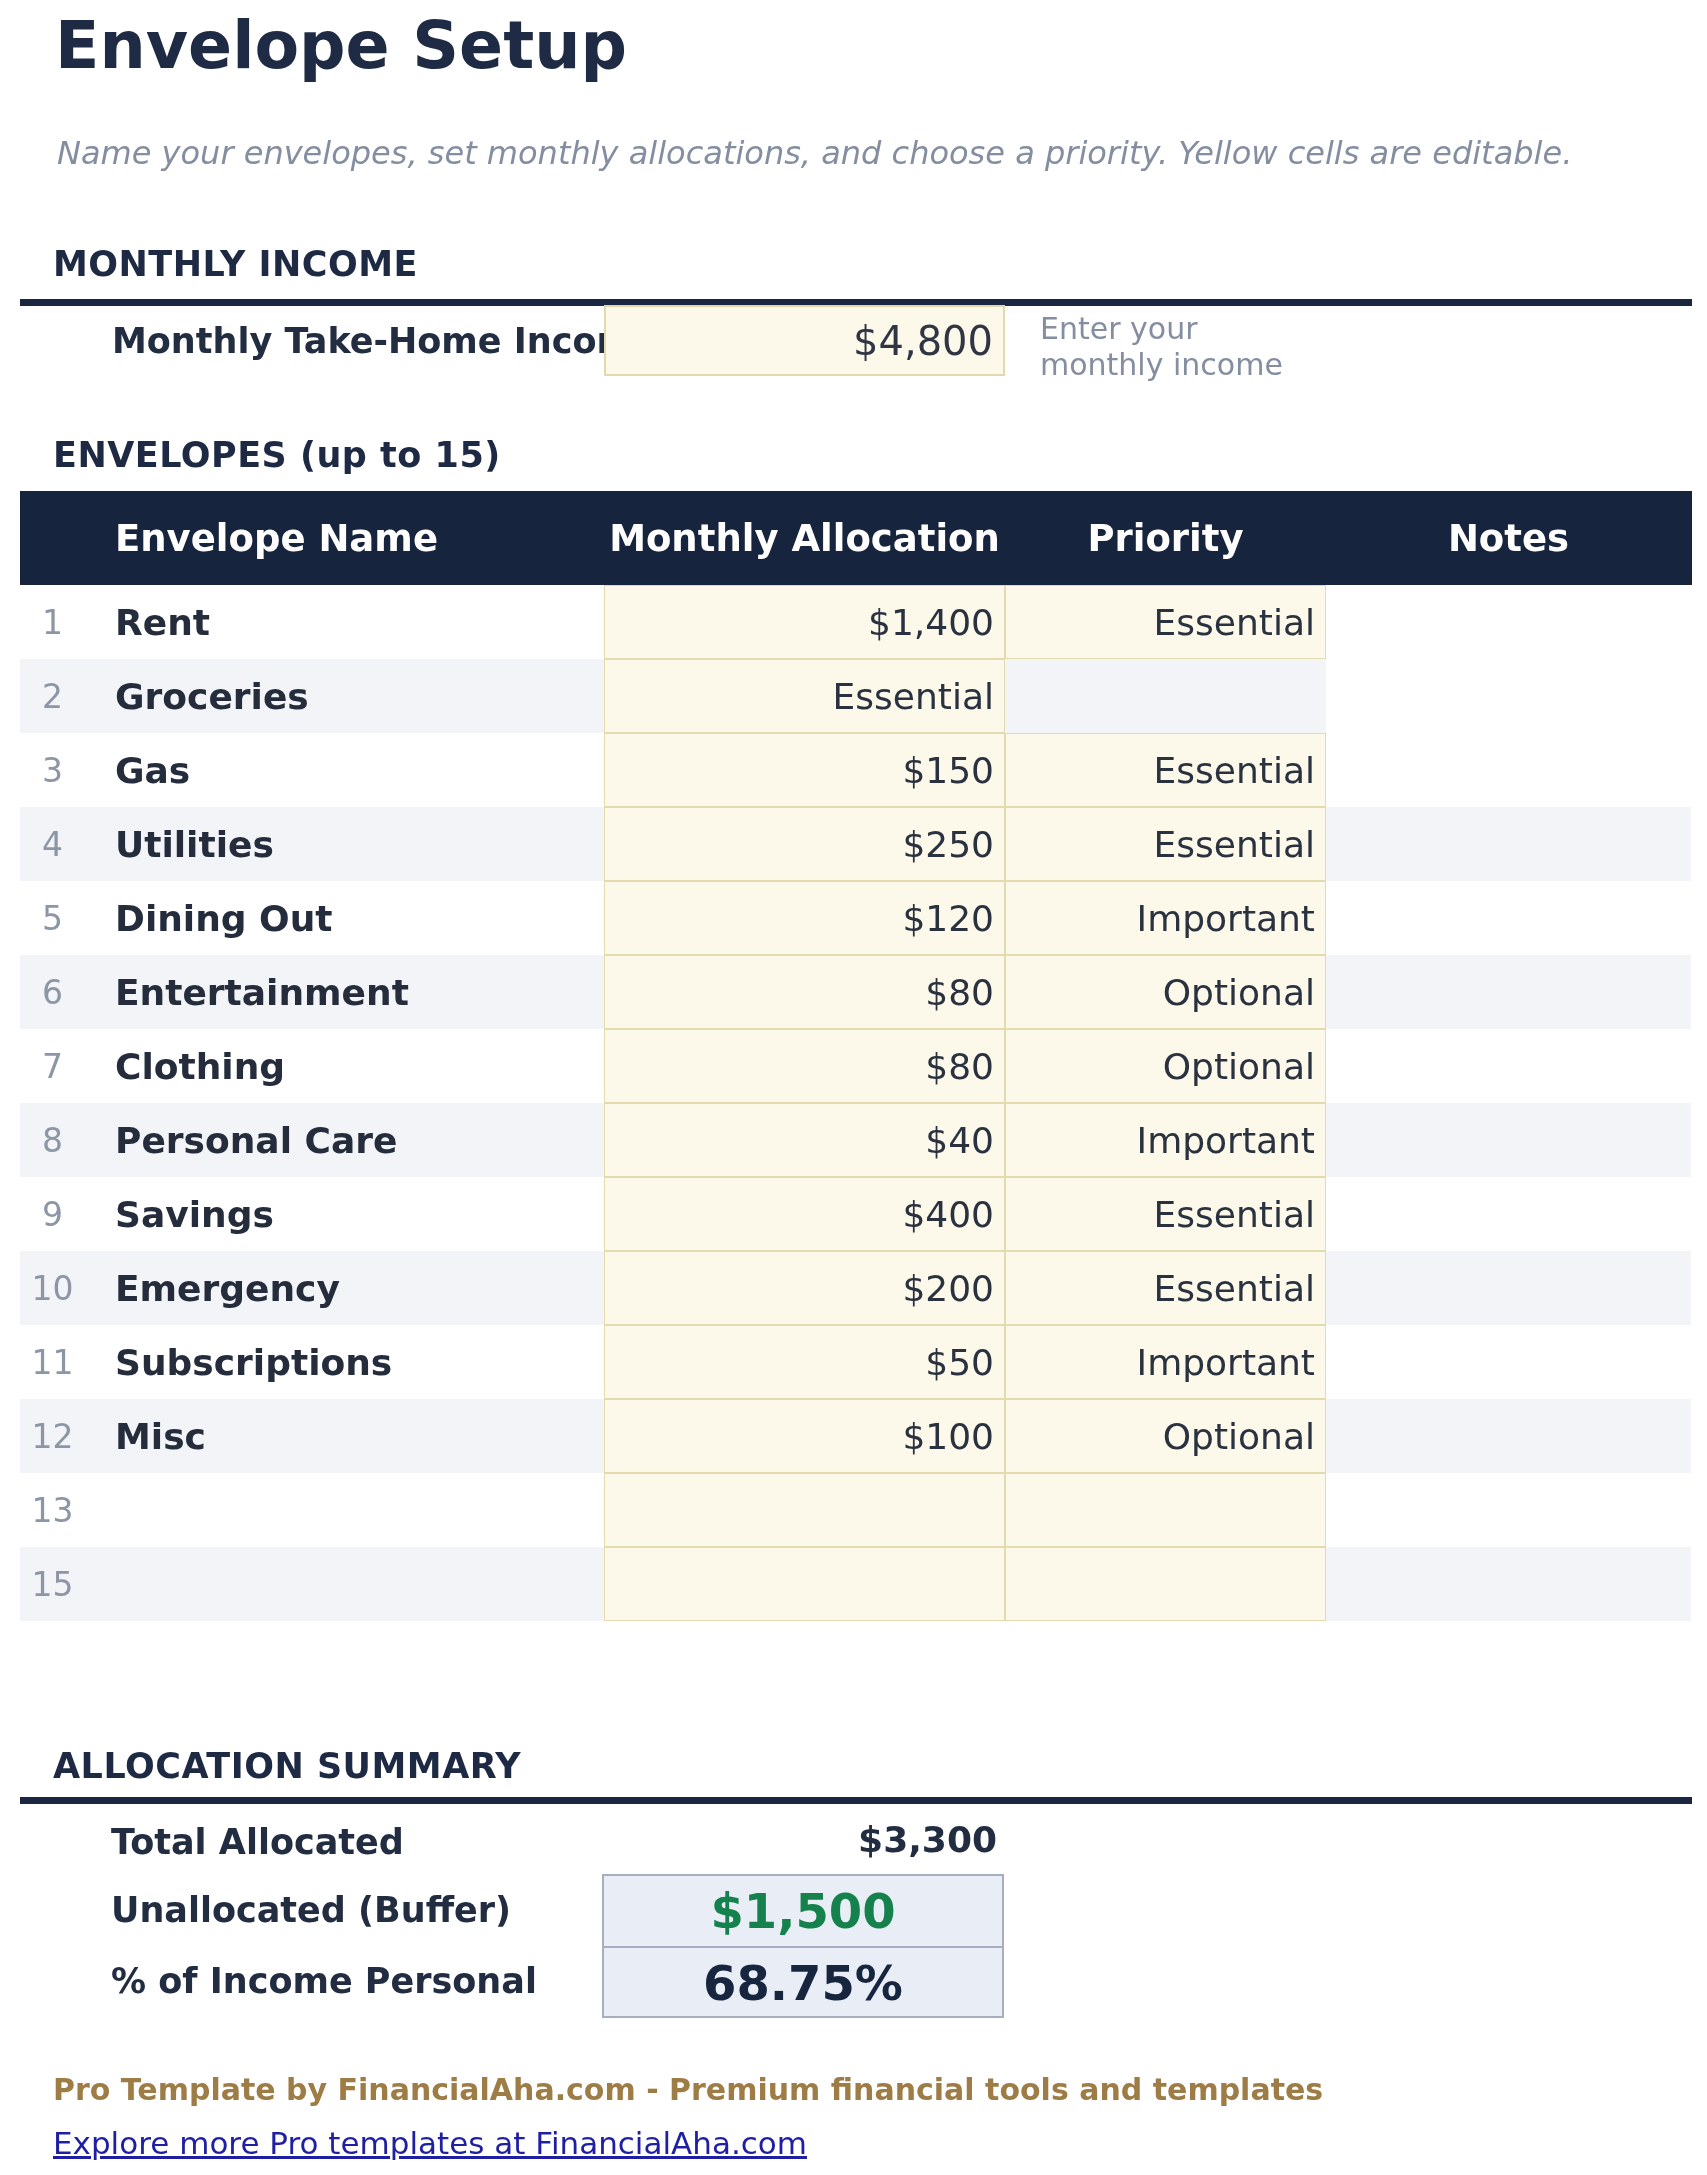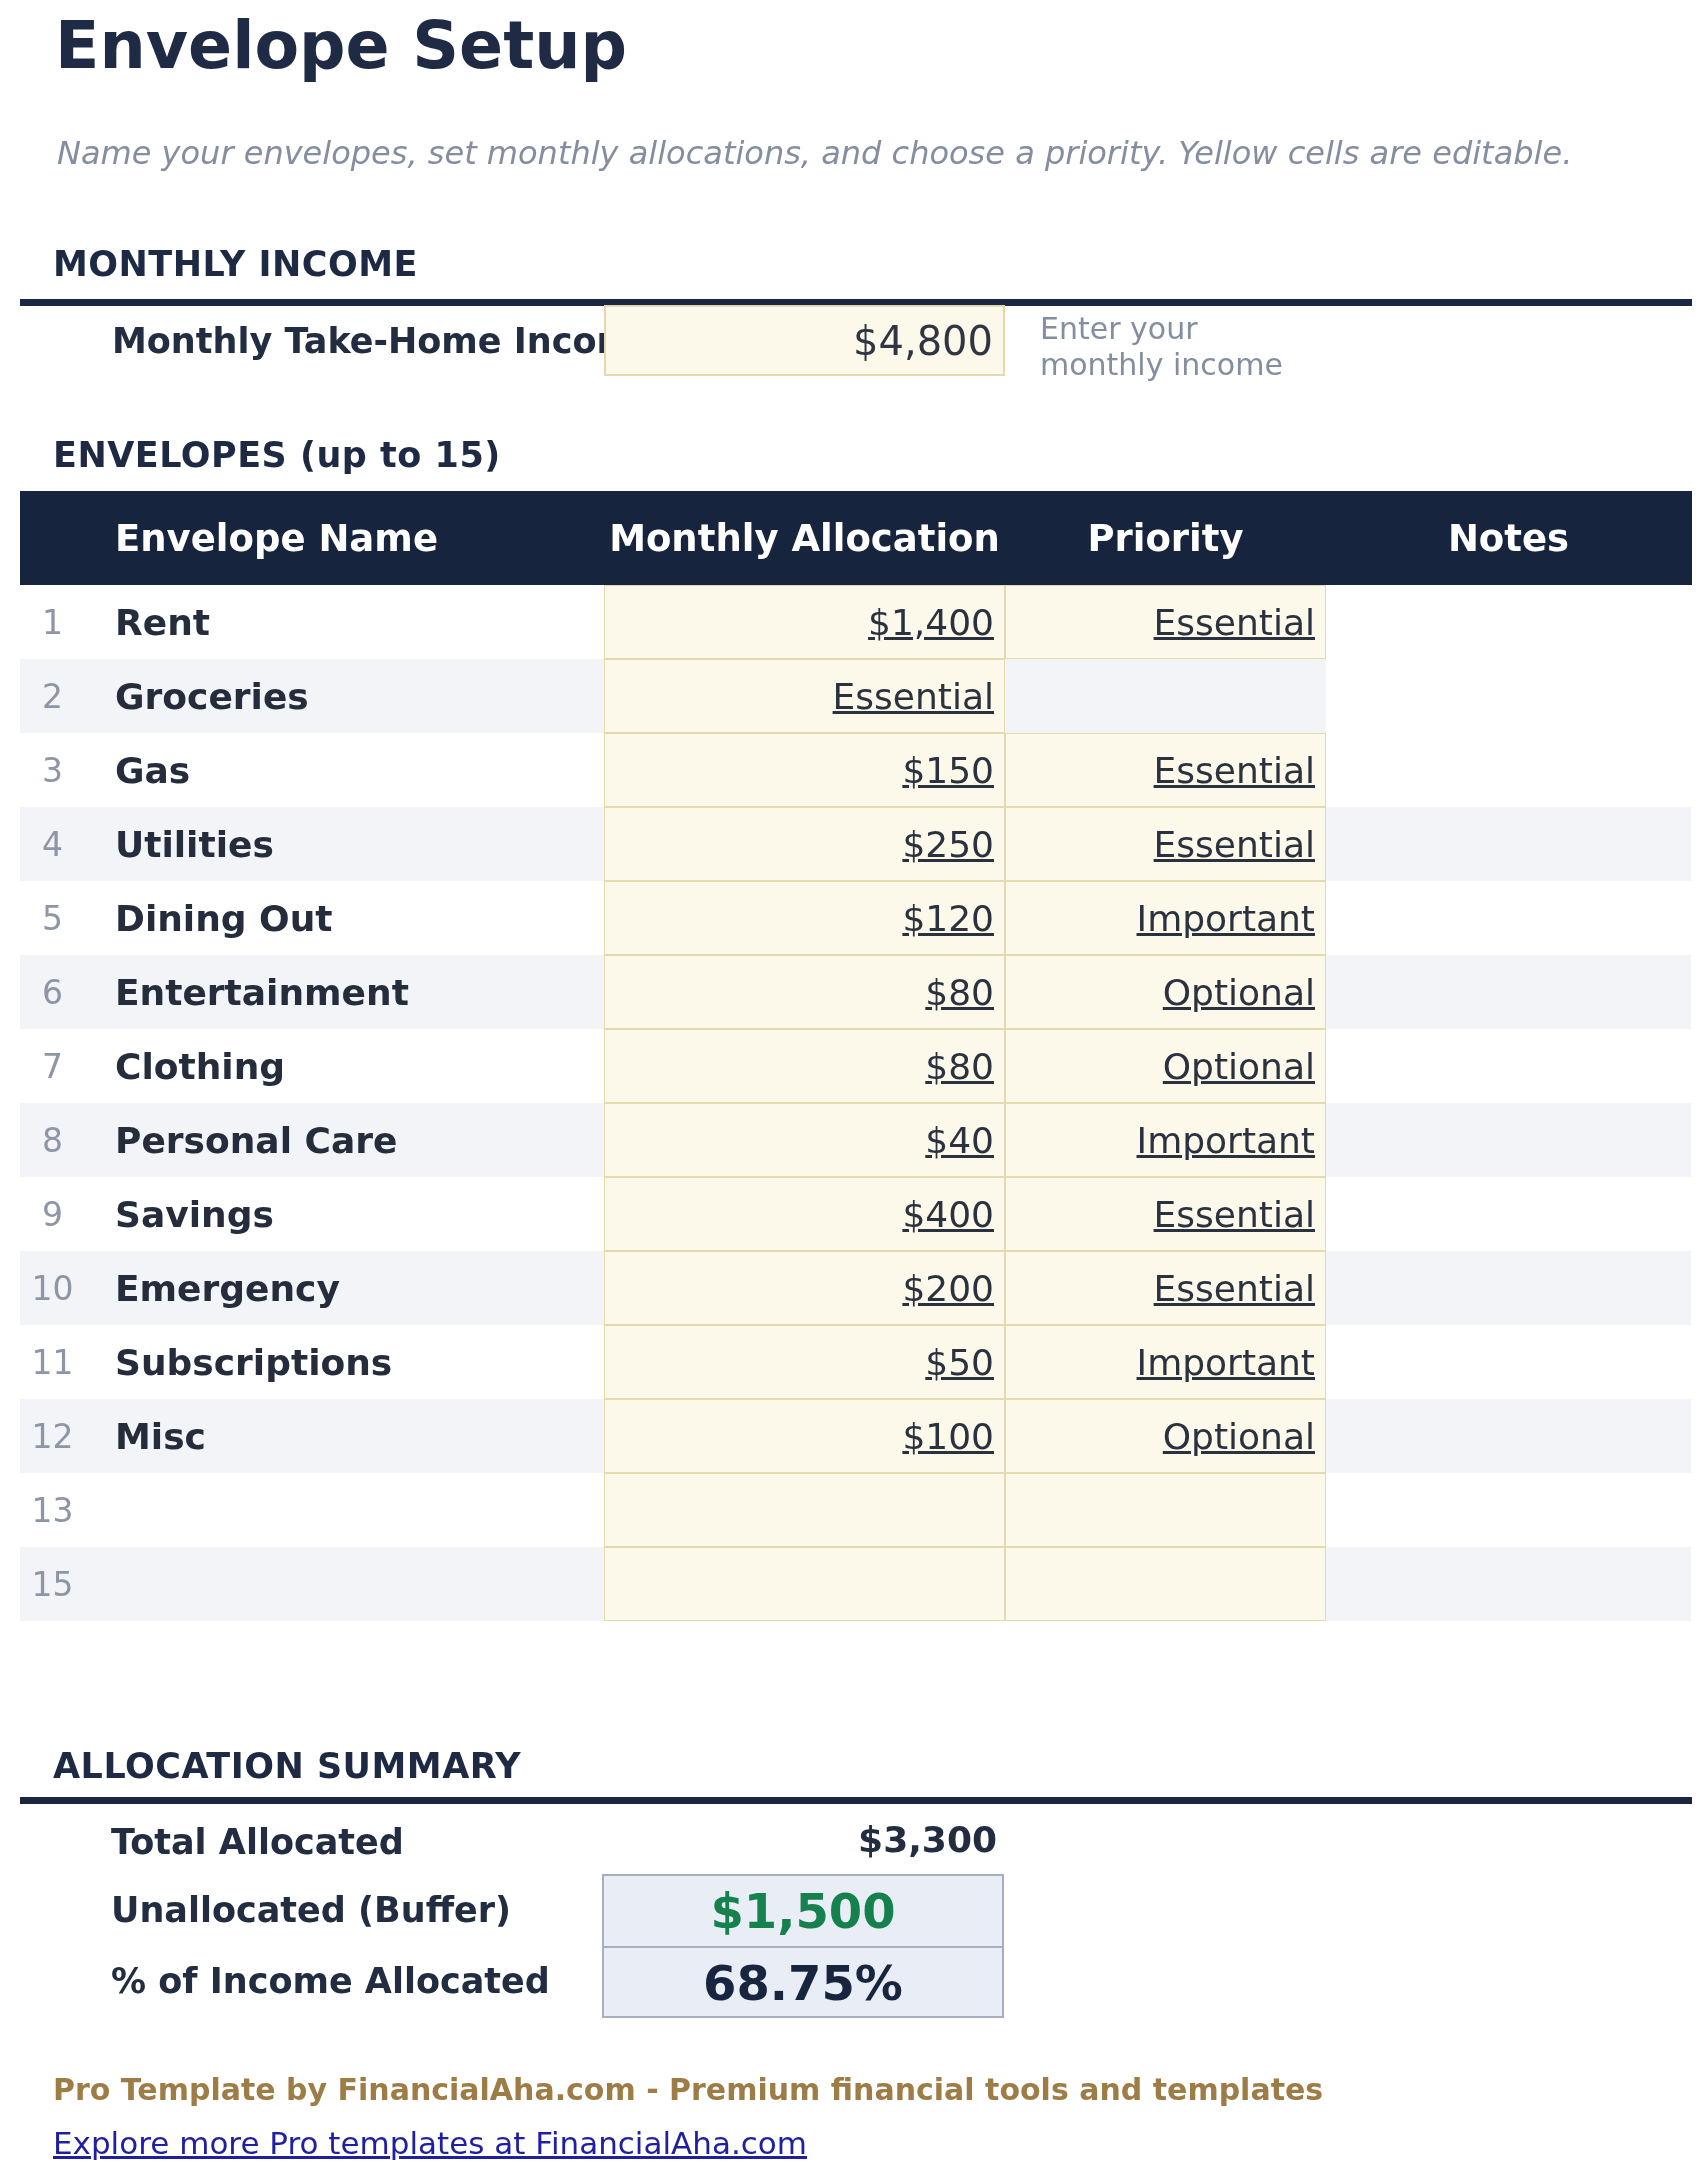--- a/index.html
+++ b/index.html
@@ -26,21 +26,21 @@
   
   .env-table{left:20px;top:491px;width:1672px;}
   .thead{display:grid;grid-template-columns:65px 519px 401px 321px 365px;height:94px;
     background:#17243e;color:#ffffff;font-weight:700;font-size:37px;align-items:center;}
   .thead .th{text-align:center;}
   .thead .th.name{text-align:left;padding-left:30px;}
   .trow{display:grid;grid-template-columns:65px 519px 401px 321px 365px;height:74px;align-items:stretch;}
   .cell{display:flex;align-items:center;font-size:36px;color:#2a3240;box-sizing:border-box;}
   .cell.num{justify-content:center;font-size:33px;color:#8d96a6;}
   .cell.name{padding-left:30px;font-weight:700;color:#252d3d;}
-  .cell.yellow{background:#fdf9ea;border:1px solid #e4dab0;justify-content:flex-end;padding-right:10px;text-decoration:underline;}
+  .cell.yellow{background:#fdf9ea;border:1px solid #e4dab0;justify-content:flex-end;padding-right:10px;}
   .trow:nth-child(even) .cell{background:#f3f4f7;}
   .trow:nth-child(even) .cell.yellow{background:#fdf9ea;}
   
   .sum-label{font-size:35px;font-weight:700;color:#222d42;}
   .total-value{left:604px;top:1819px;width:393px;text-align:right;font-size:36px;font-weight:700;color:#222d42;}
   .sum-box{left:602px;top:1874px;width:402px;height:144px;box-sizing:border-box;
     background:#e9edf6;border:2px solid #a6aec0;}
   .sum-box .half{position:absolute;left:0;width:100%;height:70px;display:flex;align-items:center;justify-content:center;}
   .sum-box .divider{position:absolute;left:0;top:70px;width:100%;height:2px;background:#a6aec0;}
   .big-green{font-size:48px;font-weight:700;color:#15814d;}
@@ -173,21 +173,21 @@
     </div>
 </div>
 
 <div class="abs section-title" style="left:53px;top:1746px;">ALLOCATION SUMMARY</div>
 <div class="abs rule" style="top:1797px;"></div>
 
 <div class="abs sum-label" style="left:111px;top:1822px;">Total Allocated</div>
 <div class="abs total-value">$3,300</div>
 
 <div class="abs sum-label" style="left:111px;top:1890px;">Unallocated (Buffer)</div>
-<div class="abs sum-label" style="left:111px;top:1961px;">% of Income Allocated</div>
+<div class="abs sum-label" style="left:111px;top:1961px;">% of Income Personal</div>
 
 <div class="abs sum-box">
   <div class="half" style="top:0;">
     <span class="big-green">$1,500</span>
   </div>
   <div class="divider"></div>
   <div class="half" style="top:72px;">
     <span class="big-navy">68.75%</span>
   </div>
 </div>

